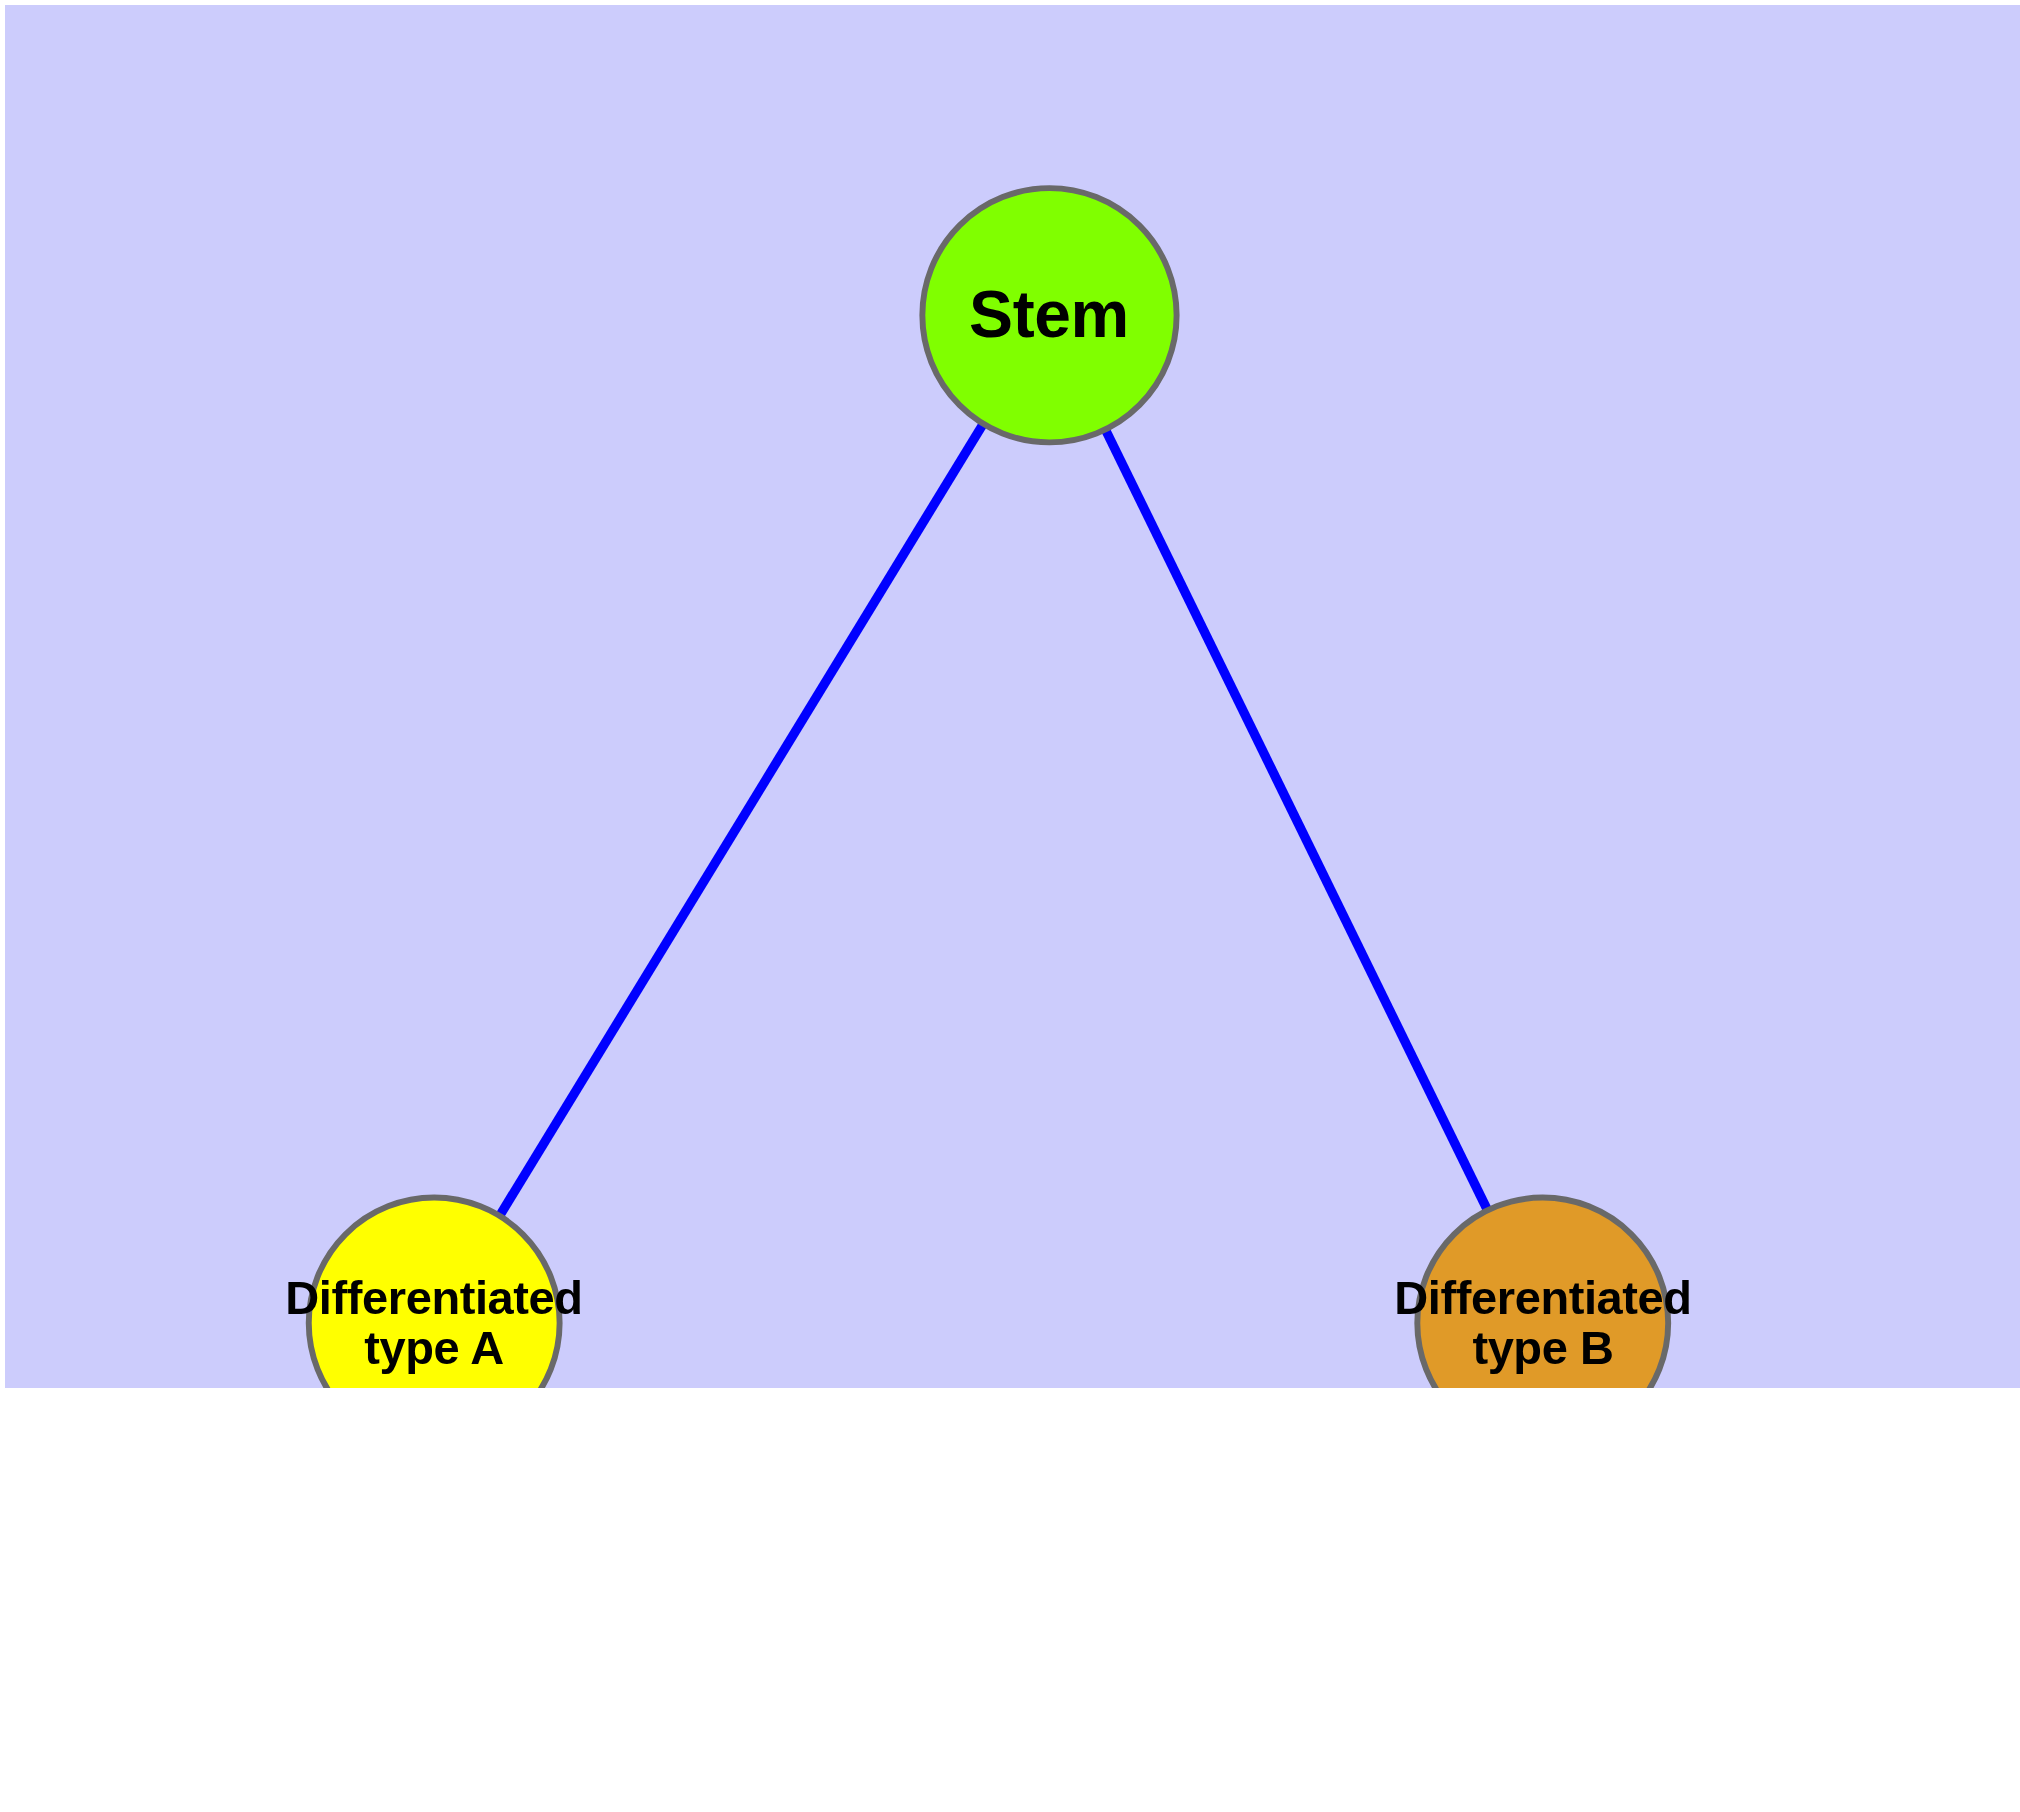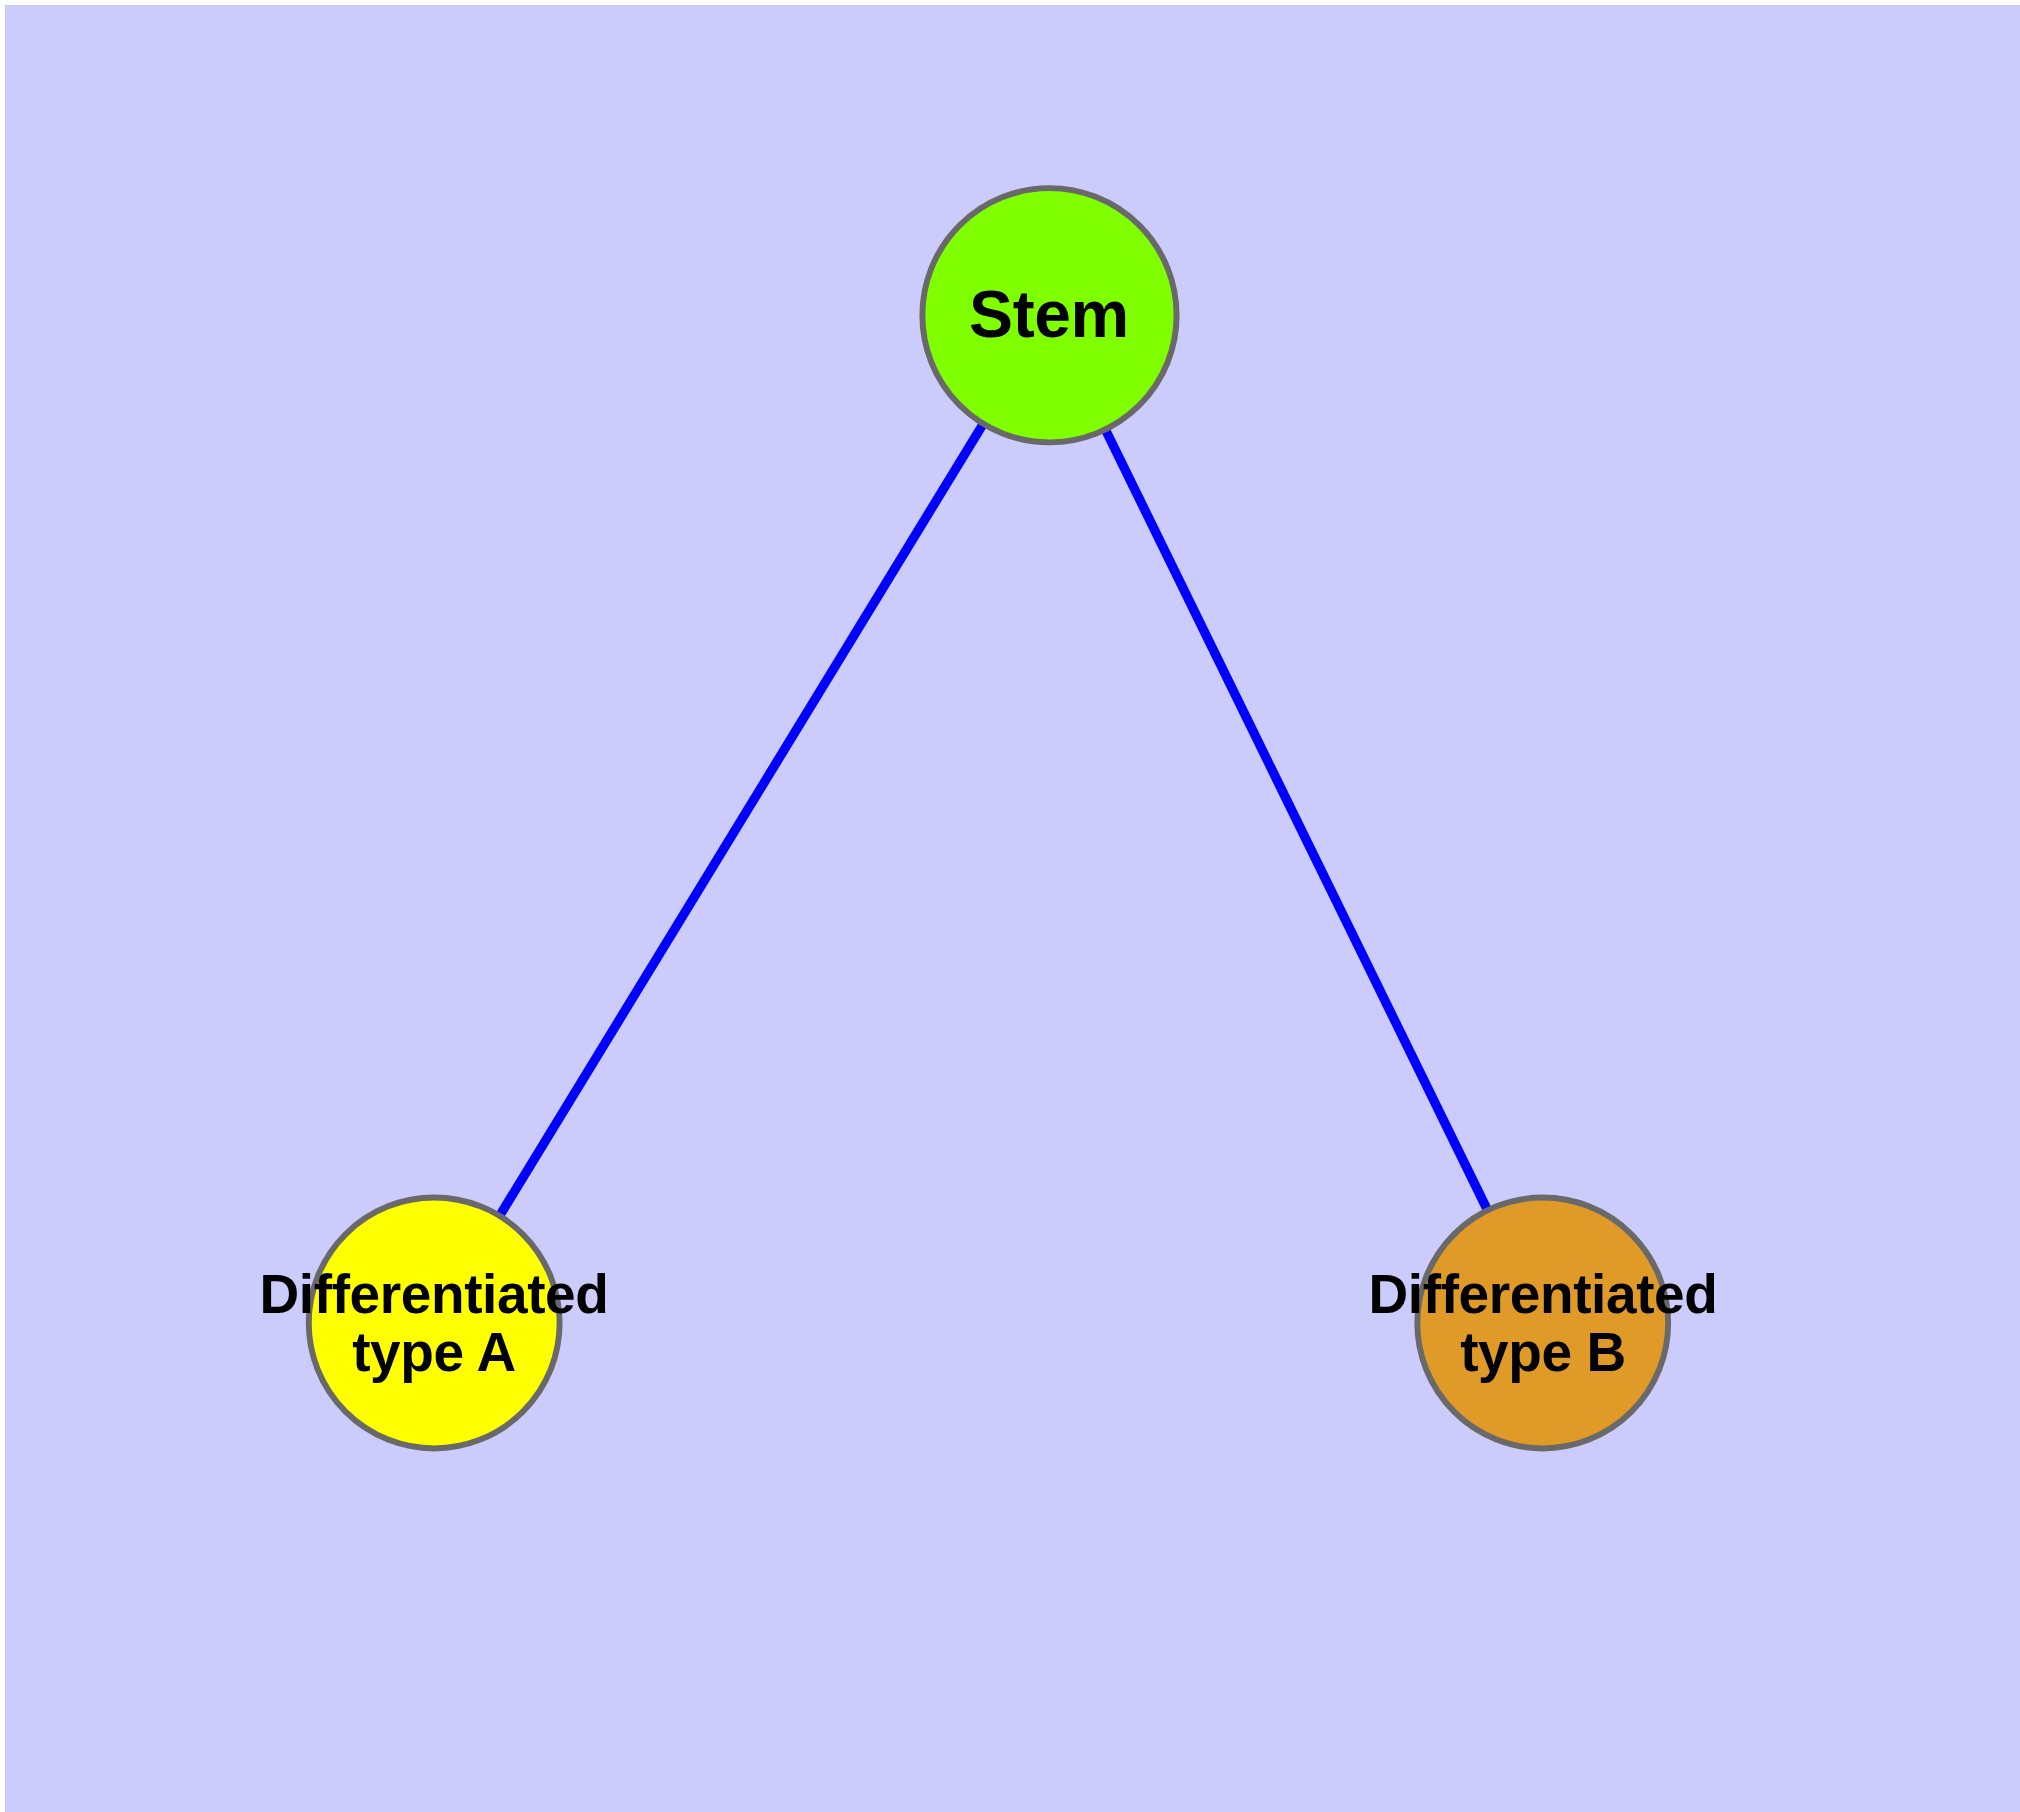--- a/index.html
+++ b/index.html
@@ -3,21 +3,21 @@
 <meta charset="utf-8">
 <style>
   html, body {
     margin: 0;
     padding: 0;
     background: #ffffff;
   }
   #canvas {
     position: relative;
     width: 2021px;
-    height: 1812px;
+    height: 1388px;
     overflow: hidden;
     background: #ffffff;
     font-family: "Liberation Sans", "DejaVu Sans", sans-serif;
   }
   #plot-bg {
     position: absolute;
     left: 5.1px;
     top: 5.1px;
     width: 2015px;
     height: 1807px;
@@ -48,21 +48,21 @@
     line-height: 1.06;
     letter-spacing: -0.4px;
     transform: translate(-50%, -50%);
     pointer-events: none;
   }
   #label-stem {
     font-size: 66px;
   }
   #label-diff-a,
   #label-diff-b {
-    font-size: 55px;
+    font-size: 47px;
   }
 </style>
 </head>
 <body>
 
 <div id="canvas">
 
   <div id="plot-bg"></div>
 
   <svg id="graph-svg" viewBox="0 0 2384 2138">

